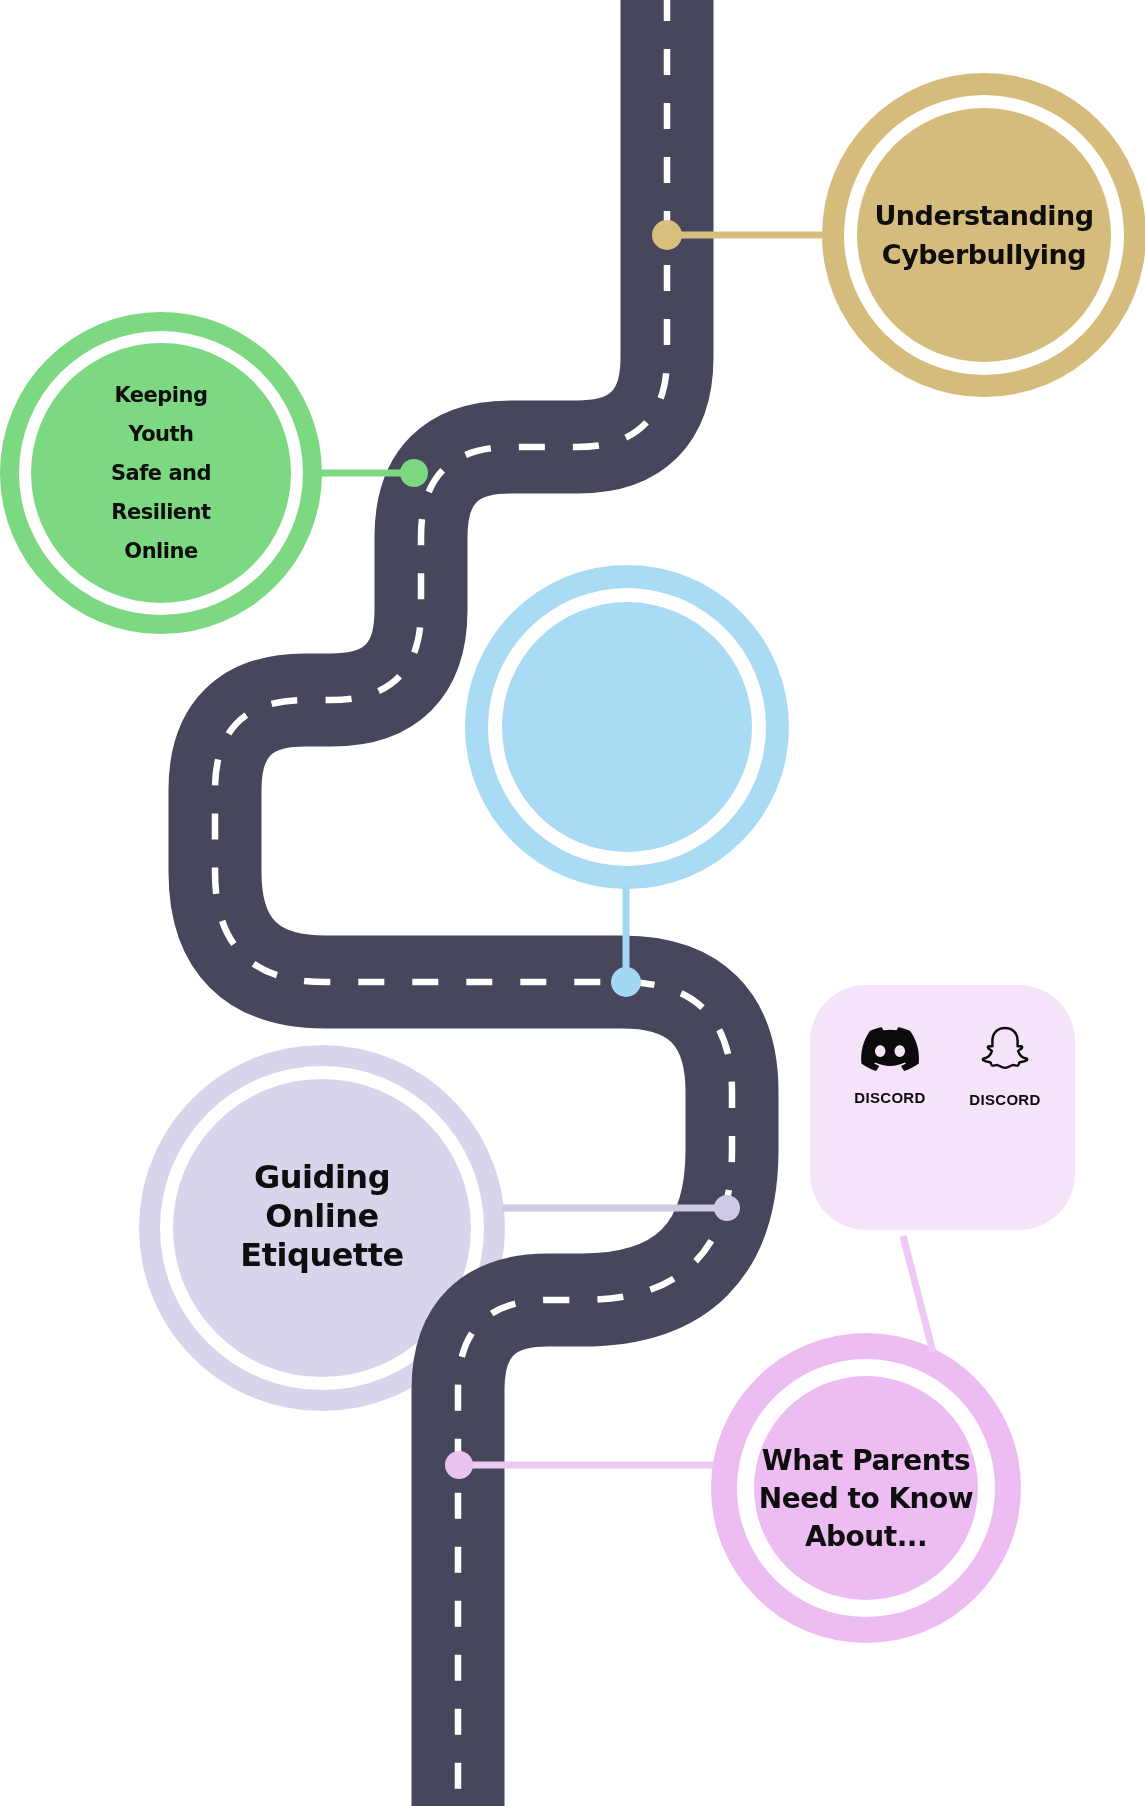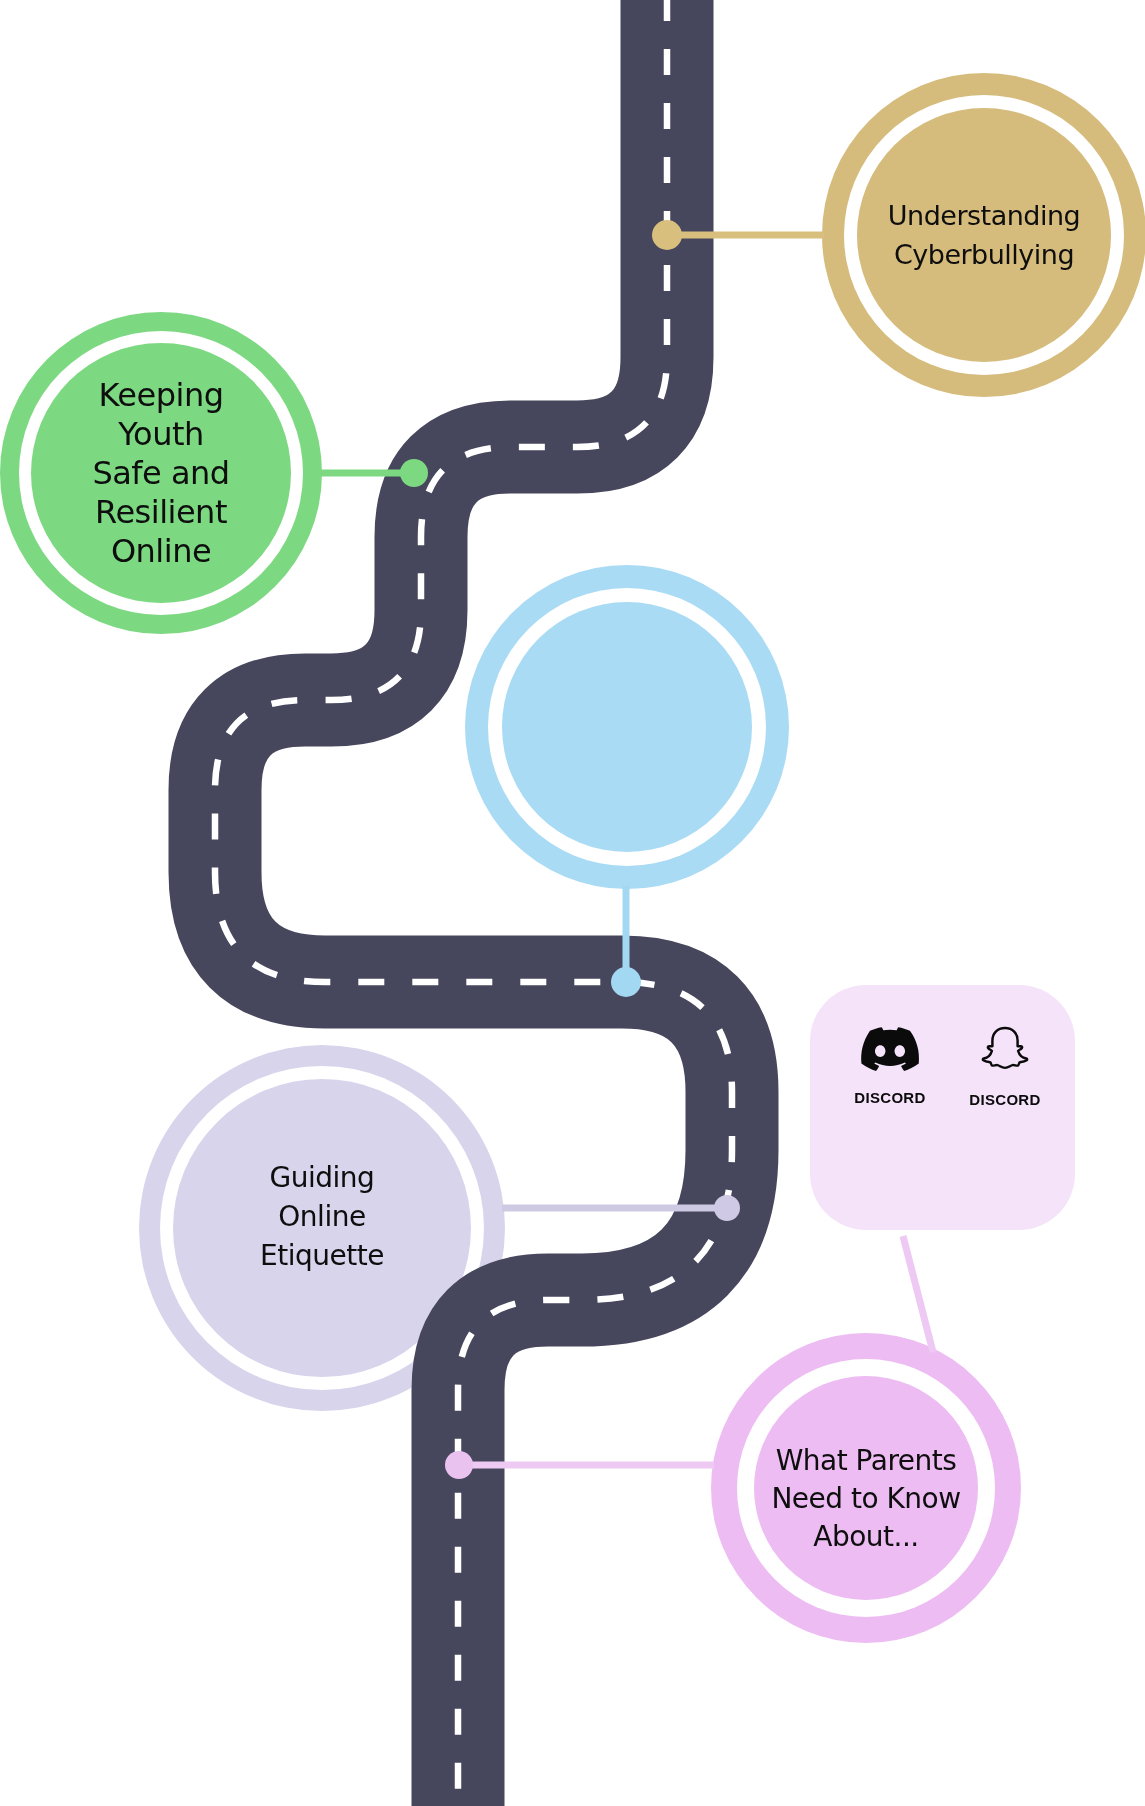--- a/index.html
+++ b/index.html
@@ -23,31 +23,31 @@
     position:absolute;border-radius:50%;
     background:var(--c);
     display:flex;align-items:center;justify-content:center;
     z-index:1;
   }
   .node-white{position:absolute;inset:var(--ring);background:#fff;border-radius:50%;}
   .node-inner{position:absolute;inset:calc(var(--ring) + var(--gap));background:var(--c);border-radius:50%;}
   .node-label{
     position:relative;z-index:2;
     white-space:pre-line;text-align:center;
-    font-weight:normal;color:#0e0e0e;
+    font-weight:bold;color:#0e0e0e;
     letter-spacing:-0.5px;
   }
   .n-gold{--c:var(--gold);--ring:22px;--gap:13px;}
   .n-gold .node-label{font-size:27px;line-height:39px;}
   .n-green{--c:var(--green);--ring:19px;--gap:12px;}
-  .n-green .node-label{font-size:32px;line-height:39px;}
+  .n-green .node-label{font-size:21px;line-height:39px;}
   .n-blue{--c:var(--blue);--ring:23px;--gap:14px;}
   .n-blue .node-label{font-size:27px;line-height:35px;}
   .n-lavender{--c:var(--lavender);--ring:21px;--gap:13px;}
-  .n-lavender .node-label{font-size:28px;line-height:39px;transform:translateY(-12px);}
+  .n-lavender .node-label{font-size:32px;line-height:39px;transform:translateY(-12px);}
   .n-pink{--c:var(--pink);--ring:26px;--gap:17px;}
   .n-pink .node-label{font-size:28px;line-height:38px;margin-top:22px;}
   
   #social-panel{
     position:absolute;left:810px;top:985px;
     width:265px;height:245px;border-radius:56px;
     background:var(--panel-bg);z-index:1;
   }
   .sm-item{
     position:absolute;width:120px;

